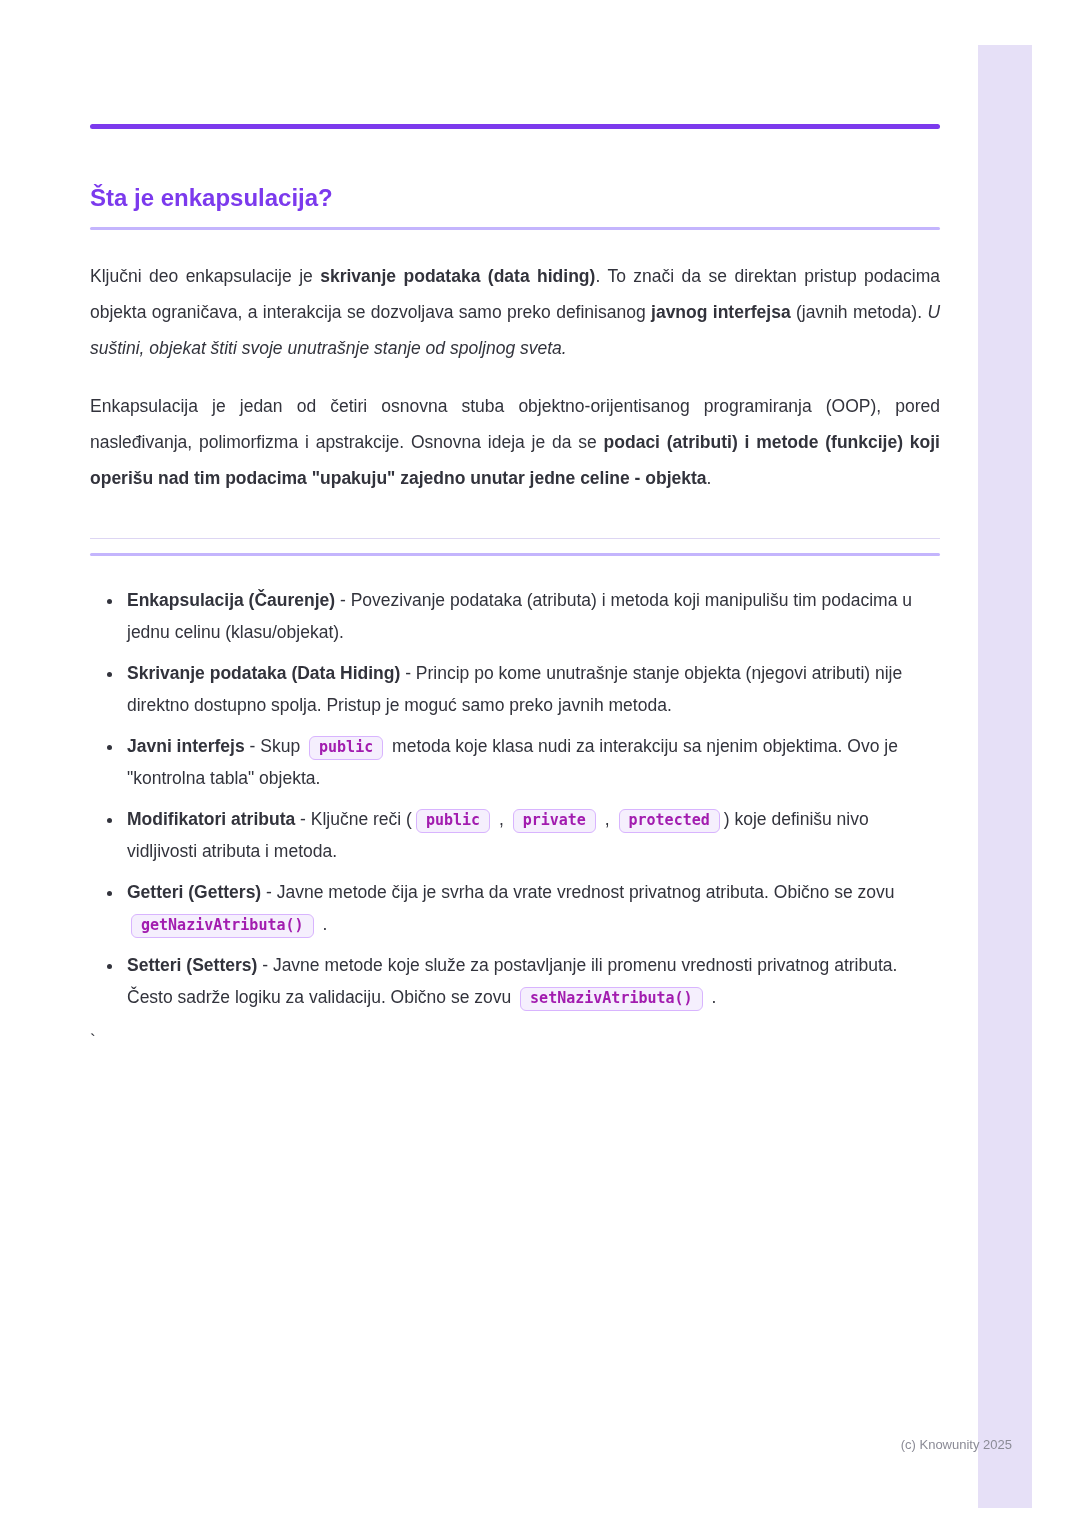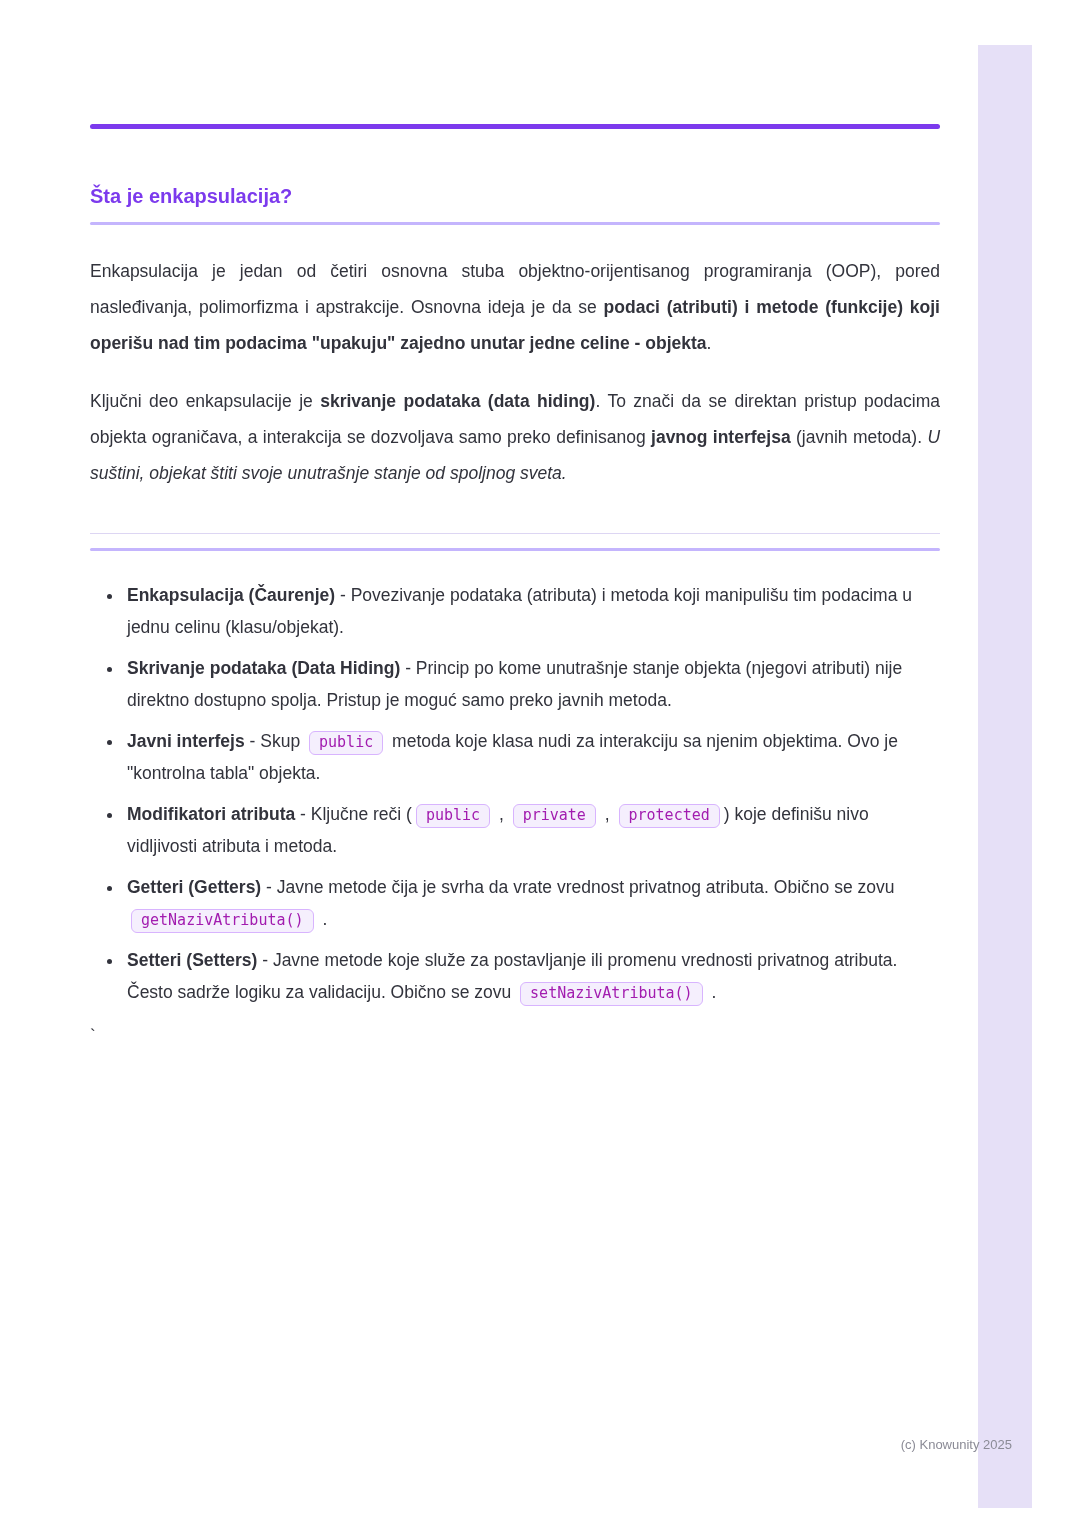--- a/index.html
+++ b/index.html
@@ -29,21 +29,21 @@
     font-weight: bold;
     color: var(--accent, #7c3aed);
   }
   .title-rule {
     height: 5px;
     background: var(--accent, #7c3aed);
     margin-top: 26px;
     border-radius: 3px;
   }
   h2.section-heading {
-    font-size: 20px;
+    font-size: 24px;
     line-height: 1.2;
     font-weight: bold;
     color: var(--accent, #7c3aed);
     margin-top: 55px;
   }
   .h2-rule {
     height: 3px;
     background: var(--rule-light, #c4b5fd);
     margin-top: 14px;
     border-radius: 2px;
@@ -66,21 +66,21 @@
     list-style: disc;
   }
   ul.terms-list li {
     font-size: 17.5px;
     line-height: 1.83;
     margin-bottom: 9px;
     padding-left: 3px;
   }
   code.chip {
     font-family: "DejaVu Sans Mono", "Liberation Mono", monospace;
-    font-weight: normal;
+    font-weight: bold;
     font-size: 15px;
     line-height: 1;
     color: var(--code-text, #a21caf);
     background: var(--code-bg, #f5effd);
     border: 1px solid var(--code-border, #d8b4fe);
     border-radius: 6px;
     padding: 3px 9px 4px 9px;
     margin: 0 4px;
     white-space: nowrap;
     display: inline-block;
@@ -108,22 +108,22 @@
   <div class="side-strip"></div>
 
   <div class="content">
 
     <div class="title-rule"></div>
 
     <section>
       <h2 class="section-heading">Šta je enkapsulacija?</h2>
       <div class="h2-rule"></div>
       <div class="paragraphs">
+          <p><span>Ključni deo enkapsulacije je </span><strong>skrivanje podataka (data hiding)</strong><span>. To znači da se direktan pristup podacima objekta ograničava, a interakcija se dozvoljava samo preko definisanog </span><strong>javnog interfejsa</strong><span> (javnih metoda). </span><em>U suštini, objekat štiti svoje unutrašnje stanje od spoljnog sveta.</em></p>
           <p><span>Enkapsulacija je jedan od četiri osnovna stuba objektno-orijentisanog programiranja (OOP), pored nasleđivanja, polimorfizma i apstrakcije. Osnovna ideja je da se </span><strong>podaci (atributi) i metode (funkcije) koji operišu nad tim podacima "upakuju" zajedno unutar jedne celine - objekta</strong><span>.</span></p>
-          <p><span>Ključni deo enkapsulacije je </span><strong>skrivanje podataka (data hiding)</strong><span>. To znači da se direktan pristup podacima objekta ograničava, a interakcija se dozvoljava samo preko definisanog </span><strong>javnog interfejsa</strong><span> (javnih metoda). </span><em>U suštini, objekat štiti svoje unutrašnje stanje od spoljnog sveta.</em></p>
         </div>
     </section>
 
     <div class="divider"></div>
 
     <section>
       <div class="h2-rule"></div>
       <ul class="terms-list">
           <li><strong>Enkapsulacija (Čaurenje)</strong><span> - Povezivanje podataka (atributa) i metoda koji manipulišu tim podacima u jednu celinu (klasu/objekat).</span></li>
           <li><strong>Skrivanje podataka (Data Hiding)</strong><span> - Princip po kome unutrašnje stanje objekta (njegovi atributi) nije direktno dostupno spolja. Pristup je moguć samo preko javnih metoda.</span></li>

